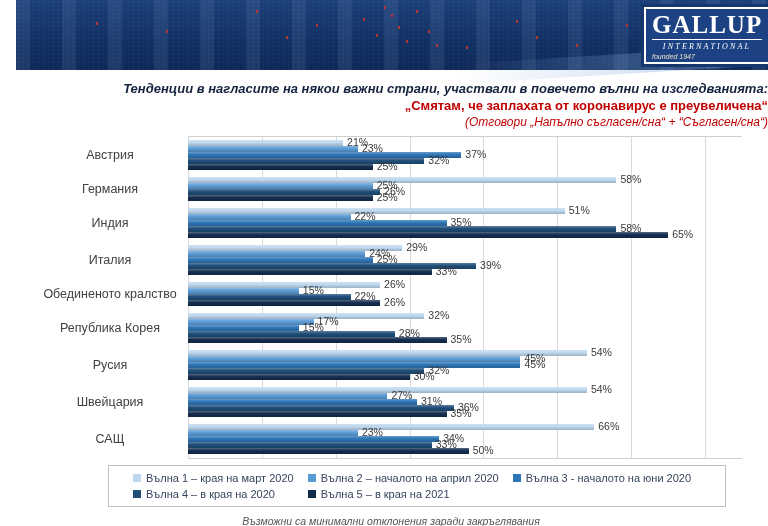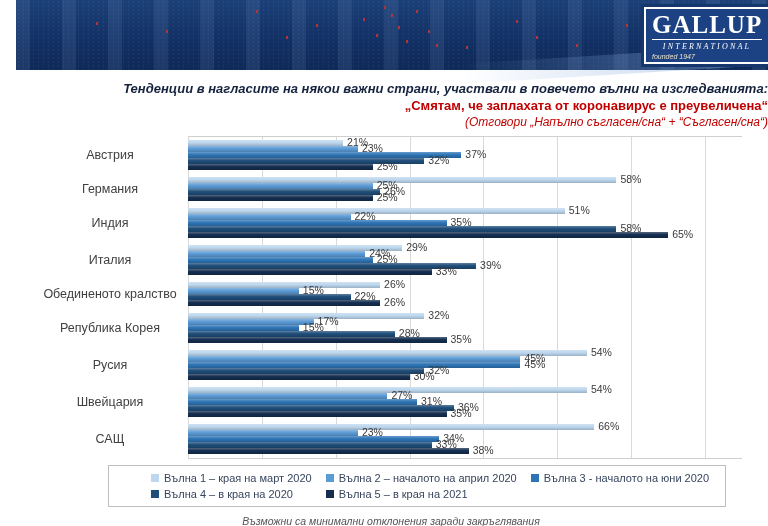--- a/index.html
+++ b/index.html
@@ -61,21 +61,21 @@
   }
   .chart-rows{position:relative;}
   .group{display:flex;align-items:center;}
   .cat-label{width:140px;padding-right:8px;text-align:center;font-size:12.5px;color:#404040;}
   .bars{flex:1;padding:3.5px 0;position:relative;}
   .bar-row{display:flex;align-items:center;height:6px;}
   .bar{height:6px;}
   .val{font-size:10.5px;line-height:1;color:#3a3a3a;margin-left:4px;white-space:nowrap;}
   
   .legend{
-    margin:8px 16px 0 68px;border:1px solid #bfbfbf;padding:6px 10px 6px 42px;
+    margin:8px 16px 0 68px;border:1px solid #bfbfbf;padding:6px 10px 6px 24px;
     display:grid;grid-template-columns:max-content max-content max-content;
     column-gap:14px;row-gap:4px;
   }
   .legend-item{display:flex;align-items:center;white-space:nowrap;}
   .sq{width:8px;height:8px;display:inline-block;margin-right:5px;flex:0 0 auto;}
   .ltx{font-size:11px;color:#37455e;}
   
   .footer-note{margin-top:8px;text-align:center;font-size:10.5px;font-style:italic;color:#555;}
 </style>
 </head>
@@ -306,21 +306,21 @@
           <div class="bar-row">
             <div class="bar" style="width: 45.3333%; background: linear-gradient(rgba(255, 255, 255, 0.28), rgba(255, 255, 255, 0) 45%, rgba(0, 0, 0, 0.18)), rgb(46, 117, 182);"></div>
             <span class="val">34%</span>
           </div>
           <div class="bar-row">
             <div class="bar" style="width: 44%; background: linear-gradient(rgba(255, 255, 255, 0.28), rgba(255, 255, 255, 0) 45%, rgba(0, 0, 0, 0.18)), rgb(31, 78, 121);"></div>
             <span class="val">33%</span>
           </div>
           <div class="bar-row">
             <div class="bar" style="width: 50.6667%; background: linear-gradient(rgba(255, 255, 255, 0.28), rgba(255, 255, 255, 0) 45%, rgba(0, 0, 0, 0.18)), rgb(20, 45, 79);"></div>
-            <span class="val">38%</span>
+            <span class="val">50%</span>
           </div>
         </div>
       </div>
     </div>
   <div class="legend">
       <div class="legend-item">
         <span class="sq" style="background: rgb(189, 215, 238);"></span>
         <span class="ltx">Вълна 1 – края на март 2020</span>
       </div>
       <div class="legend-item">

